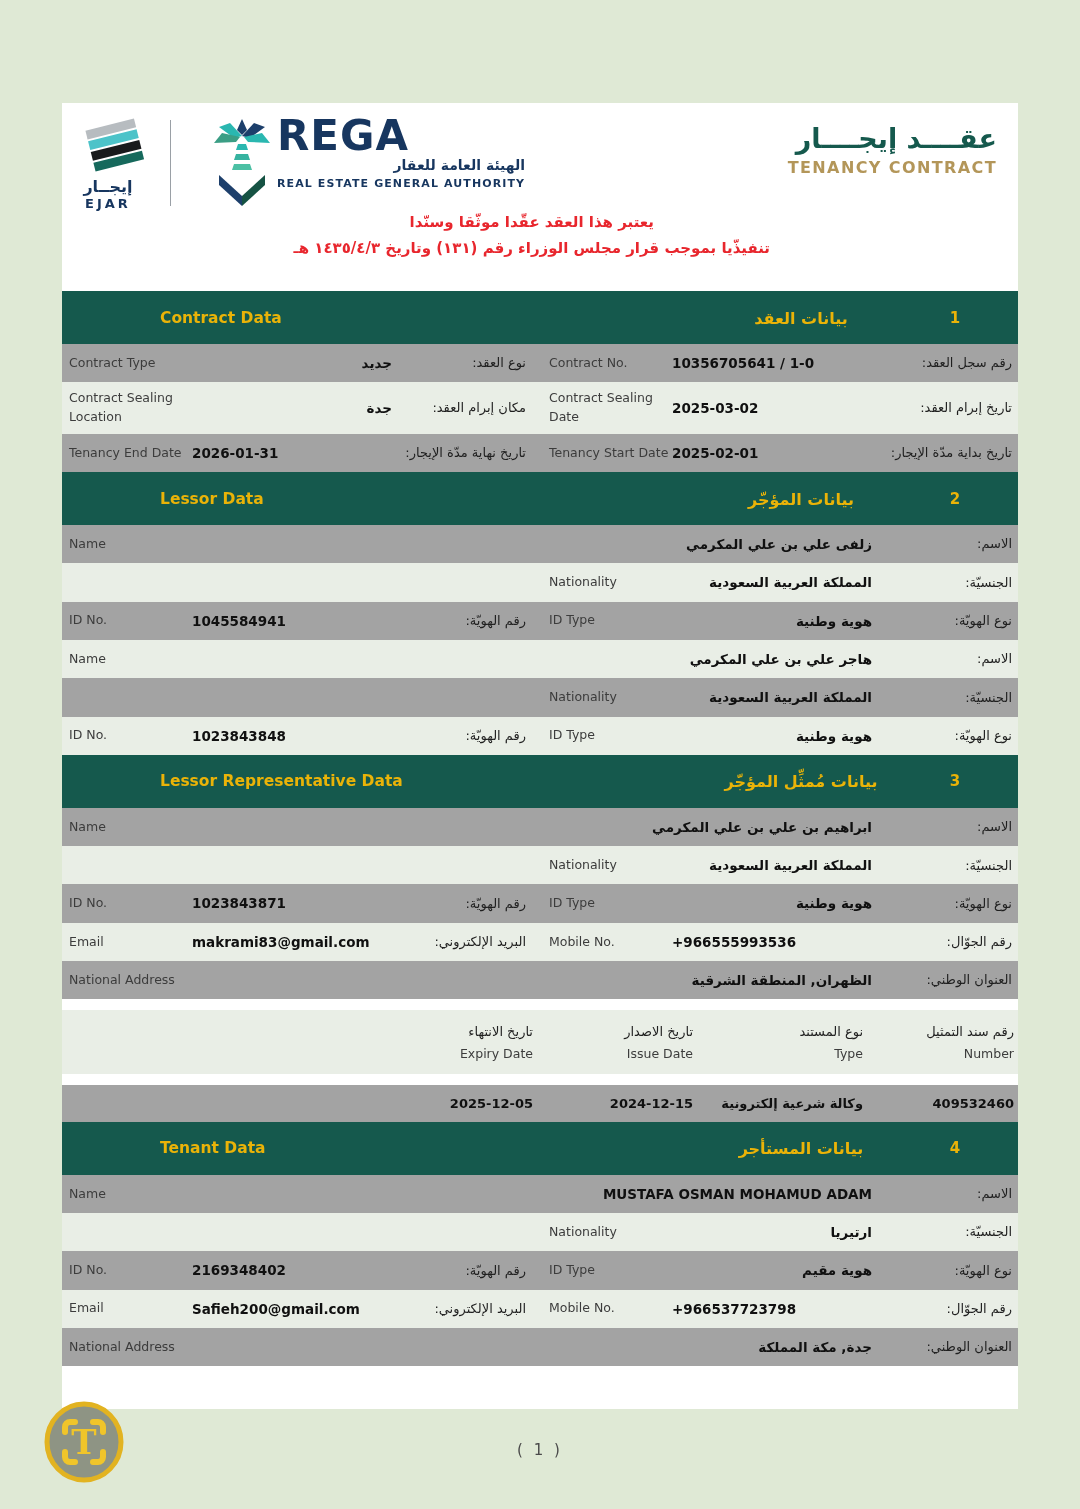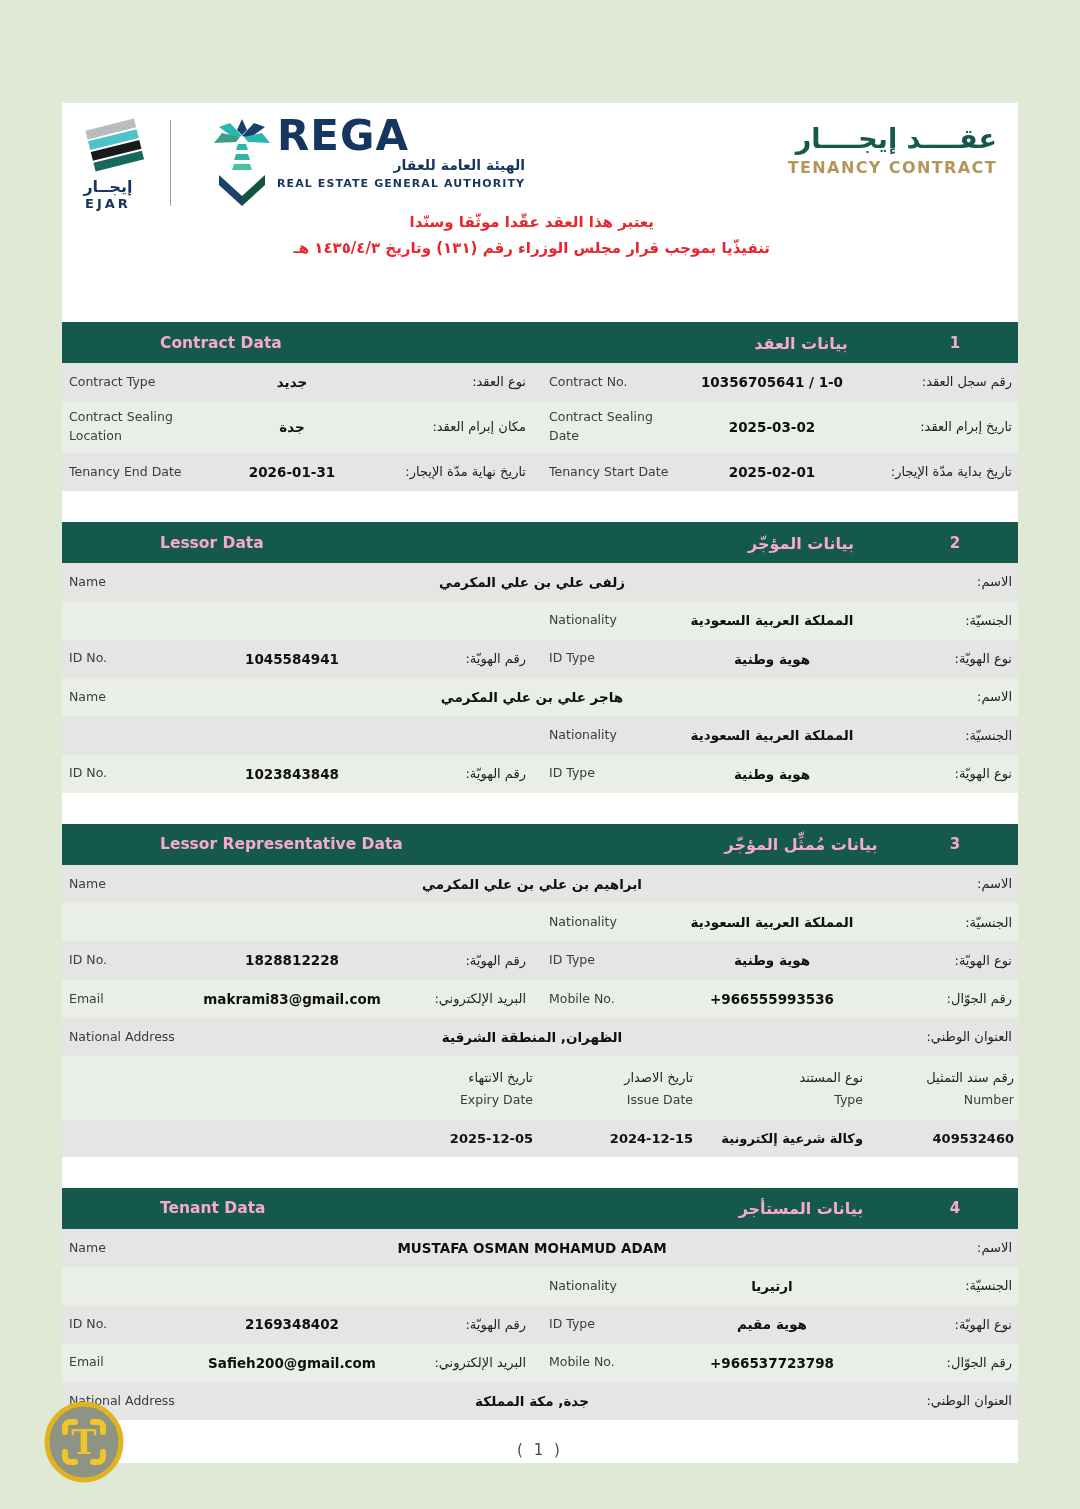--- a/index.html
+++ b/index.html
@@ -26,35 +26,35 @@
   .rega-text{position:absolute;left:215px;top:12px;color:#17365f;}
   .rega-text .name{font-size:42px;font-weight:bold;line-height:1.0;letter-spacing:1px;}
   .rega-text .ar{font-size:14px;font-weight:bold;direction:rtl;line-height:1.2;margin-top:0px;}
   .rega-text .en{font-size:11px;font-weight:bold;letter-spacing:1.1px;margin-top:3px;white-space:nowrap;}
   .contract-title{position:absolute;right:21px;top:20px;text-align:right;}
   .contract-title .ar{font-size:27px;font-weight:bold;color:#15594d;direction:rtl;white-space:nowrap;}
   .contract-title .en{font-size:16px;font-weight:600;color:#b39659;letter-spacing:1.4px;margin-top:4px;}
   .disclaimer{position:absolute;right:248px;top:106px;text-align:center;direction:rtl;
     color:#e8262d;font-size:15px;font-weight:600;line-height:1.75;white-space:nowrap;}
   
-  .bar{position:relative;height:41px;background:#15594d;color:#f9a8d4;margin-top:31px;}
+  .bar{position:relative;height:53px;background:#15594d;color:#eab308;}
   .bar .t-en{position:absolute;left:98px;top:50%;transform:translateY(-50%);font-size:15.5px;font-weight:bold;}
   .bar .t-ar{position:absolute;left:639px;width:200px;top:50%;transform:translateY(-50%);
     text-align:center;font-size:16px;font-weight:bold;direction:rtl;}
   .bar .t-num{position:absolute;left:863px;width:60px;top:50%;transform:translateY(-50%);
     text-align:center;font-size:15px;font-weight:bold;}
   
-  .row{box-sizing:border-box;min-height:37px;padding:7px 0;background:#e5e5e5;}
+  .row{box-sizing:border-box;min-height:37px;padding:7px 0;background:#a3a3a3;}
   .row.shaded{background:#e9eee6;}
   .grid6{display:grid;grid-template-columns:130px 200px 140px 140px 200px 146px;align-items:center;}
-  .grid4{display:grid;grid-template-columns:475px 160px 170px 151px;align-items:center;}
+  .grid4{display:grid;grid-template-columns:475px 160px 170px 151px;align-items:center;margin-top:11px;}
   .lbl-en{font-size:12.5px;color:#3c3c3c;padding-left:7px;line-height:1.5;}
   .lbl-en.mid{padding-left:17px;}
   .lbl-ar{font-size:13px;color:#1f1f1f;text-align:right;direction:rtl;padding-right:6px;line-height:1.5;}
-  .val{font-size:13.5px;font-weight:bold;color:#101010;text-align:center;direction:rtl;line-height:1.8;}
+  .val{font-size:13.5px;font-weight:bold;color:#101010;direction:rtl;line-height:1.8;}
   .val.ltr{direction:ltr;}
   .val-full{grid-column:2/6;}
   .spacer3{grid-column:1/4;}
   .nat-val{max-width:150px;margin:0 auto;}
   .subhead .cell{text-align:right;padding-right:4px;}
   .subhead .h-ar{display:block;font-size:13px;color:#1f1f1f;direction:rtl;line-height:1.9;}
   .subhead .h-en{display:block;font-size:12.5px;color:#3c3c3c;line-height:1.5;}
   .subv{font-size:13px;font-weight:600;color:#101010;text-align:right;direction:rtl;padding-right:4px;}
   .subv.ltr{direction:ltr;padding-left:27px;}
   .subhead-row{padding:10px 0;}
@@ -219,21 +219,21 @@
 
   <div class="row grid6 shaded">
     <span class="spacer3"></span>
     <span class="lbl-en mid">Nationality</span>
     <span class="val"><span class="nat-val">المملكة العربية السعودية</span></span>
     <span class="lbl-ar">الجنسيّة:</span>
   </div>
 
   <div class="row grid6">
     <span class="lbl-en">ID No.</span>
-    <span class="val v1 ltr">1828812228</span>
+    <span class="val v1 ltr">1023843871</span>
     <span class="lbl-ar">رقم الهويّة:</span>
     <span class="lbl-en mid">ID Type</span>
     <span class="val v2">هوية وطنية</span>
     <span class="lbl-ar">نوع الهويّة:</span>
   </div>
 
   <div class="row grid6 shaded">
     <span class="lbl-en">Email</span>
     <span class="val v1 ltr">makrami83@gmail.com</span>
     <span class="lbl-ar">البريد الإلكتروني:</span>

